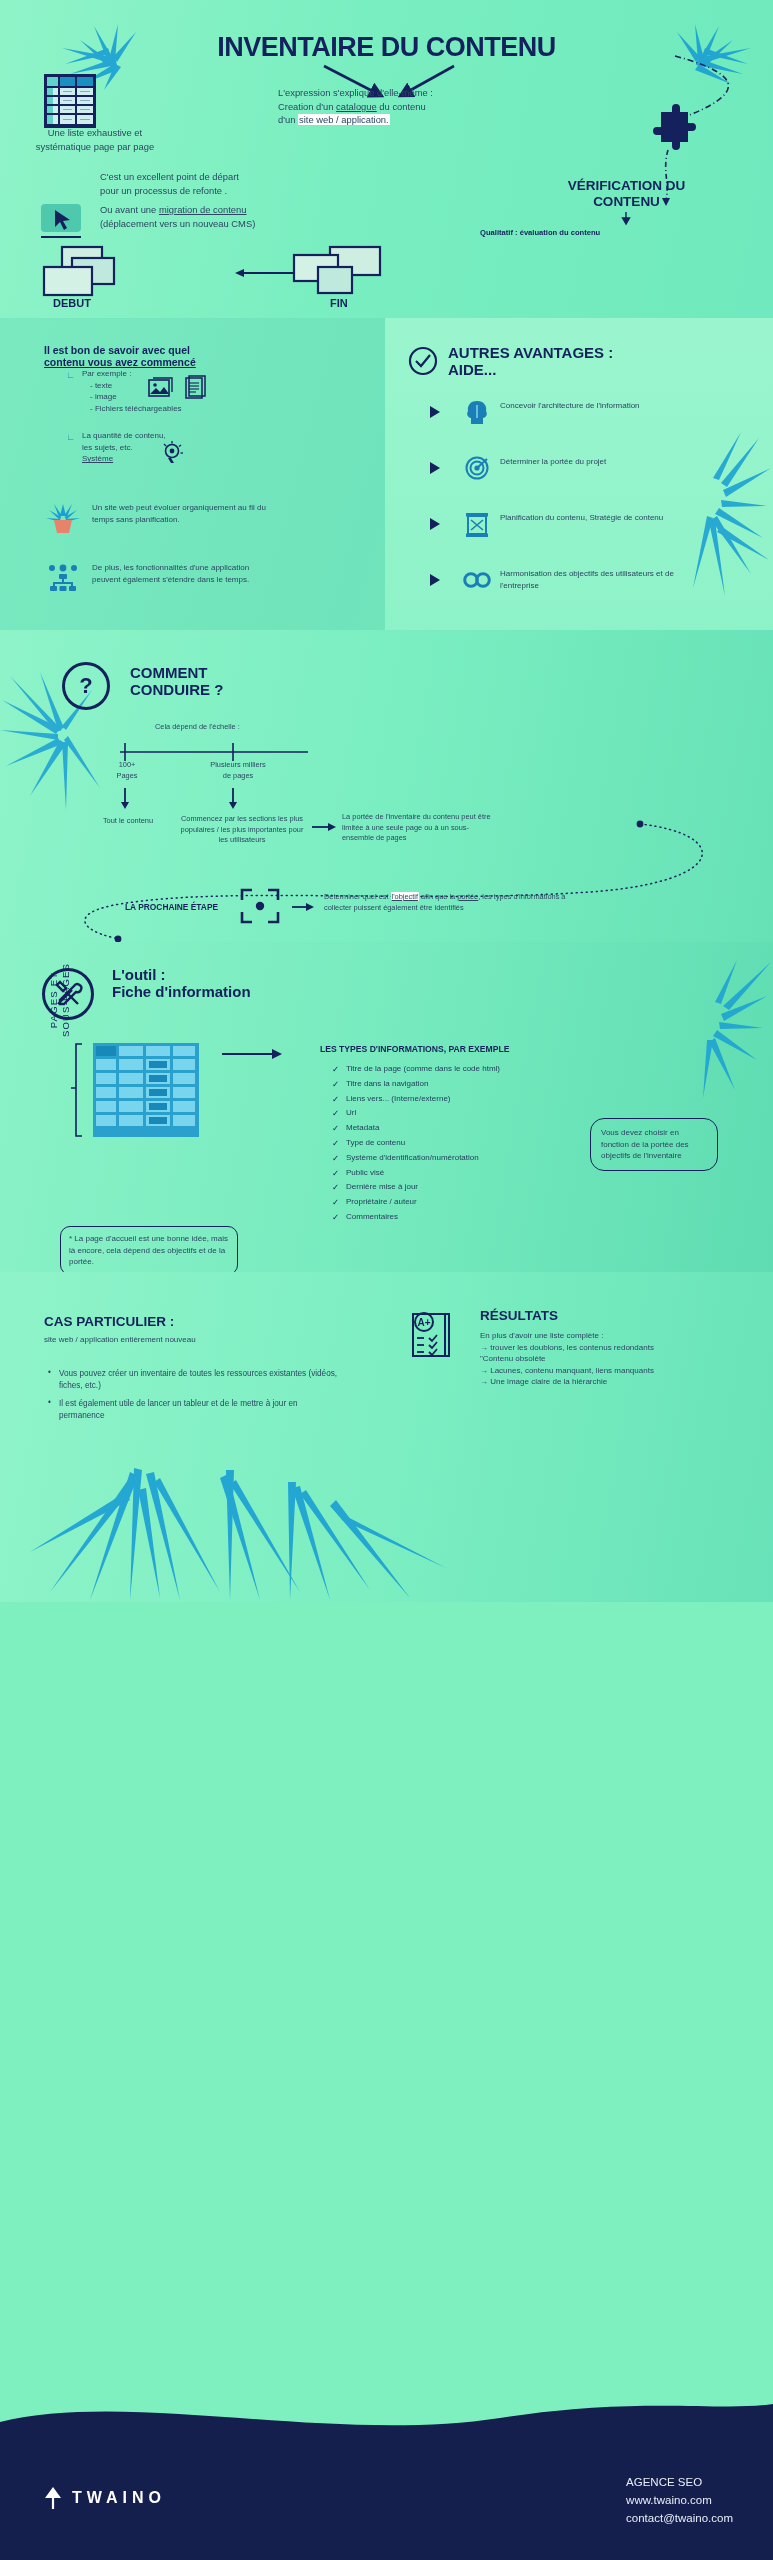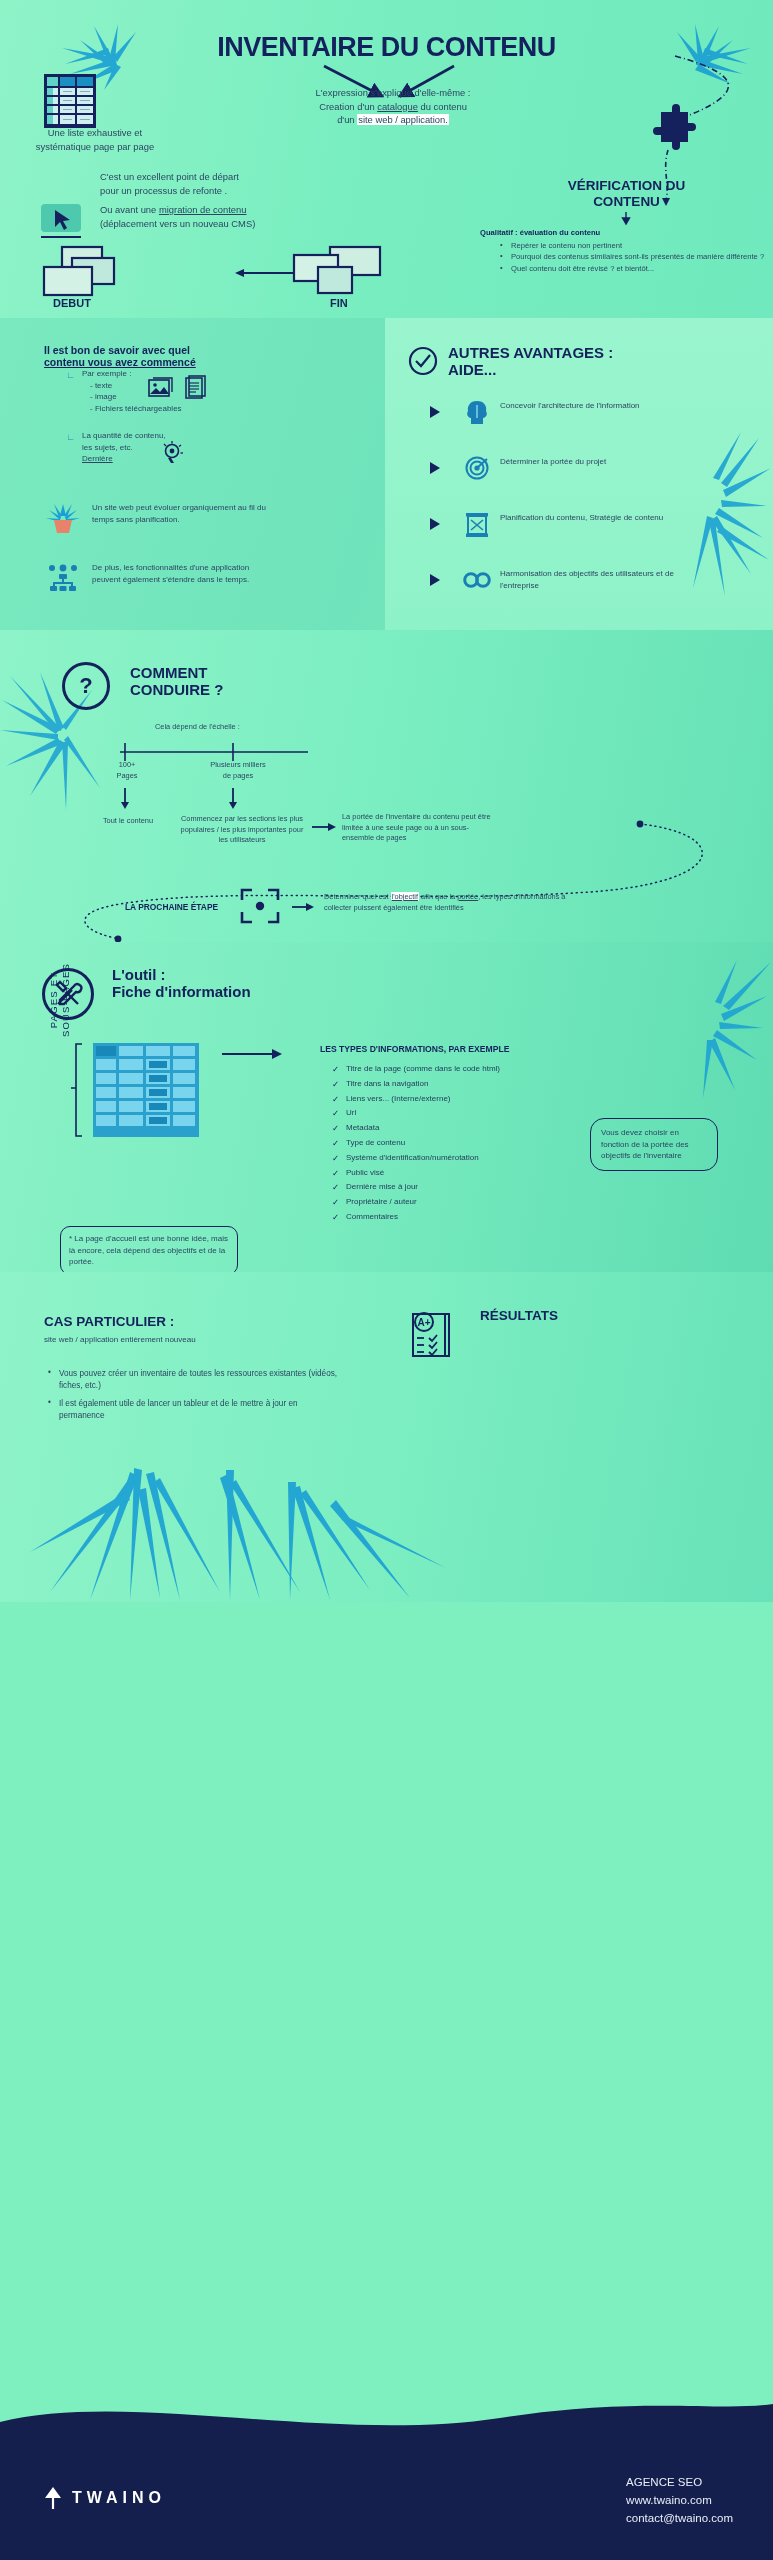--- a/index.html
+++ b/index.html
@@ -20,21 +20,21 @@
 
   h1.title {
     position:absolute; left:0; right:0; top:32px; text-align:center;
     font-size:27px; font-weight:bold; letter-spacing:-0.5px; color:#14215c;
   }
   .kicker {
     position:absolute; left:0; right:0; top:10px; text-align:center;
     font-size:12.5px; font-weight:bold; letter-spacing:0.4px; color:#14215c;
   }
   .para { font-size:9.4px; line-height:1.45; color:#2c4663; }
-  .para.c { text-align:center; }
+  .para.c { }
   .u { text-decoration:underline; }
   .hl { background:#ffffff; padding:0 1px; }
 
   .h2 { font-size:15px; font-weight:bold; color:#14215c; line-height:1.15; }
   .h2s { font-size:13.5px; font-weight:bold; color:#14215c; line-height:1.2; }
   .small-b { font-size:7.6px; font-weight:bold; color:#14215c; }
   .tiny { font-size:7.4px; line-height:1.42; color:#2c4663; }
   .tiny2 { font-size:8px; line-height:1.45; color:#2c4663; }
 
   ul.dots { list-style:none; }
@@ -166,25 +166,20 @@
   </svg>
 
   <div style="position:absolute;left:480px;top:178px;width:293px;text-align:center;">
     <div class="h2s">VÉRIFICATION DU</div>
     <div class="h2s">CONTENU</div>
   </div>
   <svg style="position:absolute;left:617px;top:212px;" width="18" height="14">
     <path d="M9 0 v8 M9 12 l-3.5-6 h7 z" stroke="#14215c" stroke-width="1.4" fill="#14215c"></path>
   </svg>
   <div style="position:absolute;left:480px;top:228px;width:293px;" class="small-b">Qualitatif : évaluation du contenu</div>
-  <ul class="dots" style="position:absolute;left:500px;top:240px;width:268px;">
-    <li>Repérer le contenu non pertinent</li>
-    <li>Pourquoi des contenus similaires sont-ils présentés de manière différente ?</li>
-    <li>Quel contenu doit être révisé ? et bientôt...</li>
-  </ul>
 
   <svg style="position:absolute;left:40px;top:203px;" width="42" height="38" viewBox="0 0 42 38">
     <rect x="1" y="1" width="40" height="28" rx="4" fill="#4fc9ae"></rect>
     <path d="M15 7 L15 24 L20 19 L24 27 L27 25 L23 18 L30 17 Z" fill="#14215c"></path>
     <line x1="1" y1="34" x2="41" y2="34" stroke="#14215c" stroke-width="2"></line>
   </svg>
   <div style="position:absolute;left:100px;top:170px;width:215px;">
     <div class="para">C'est un excellent point de départ</div>
     <div class="para">pour un processus de refonte .</div>
   </div>
@@ -242,21 +237,21 @@
         <line x1="6" y1="12" x2="16" y2="12"></line>
         <line x1="6" y1="15" x2="16" y2="15"></line>
         <line x1="6" y1="18" x2="13" y2="18"></line>
       </g>
   </svg>
 
   <div style="position:absolute;left:66px;top:114px;font-size:9px;color:#1a8fc1;font-weight:bold;">∟</div>
   <div style="position:absolute;left:82px;top:112px;">
     <div class="tiny2">La quantité de contenu,</div>
     <div class="tiny2">les sujets, etc.</div>
-    <div class="tiny2 u">Dernière</div>
+    <div class="tiny2 u">Système</div>
   </div>
   <svg style="position:absolute;left:160px;top:122px;" width="26" height="26" viewBox="0 0 26 26">
     <circle cx="12" cy="11" r="6.5" fill="none" stroke="#14215c" stroke-width="1.6"></circle>
     <path d="M8 18 l3 5 h3 l-3-5" fill="#14215c"></path>
     <circle cx="12" cy="11" r="2.4" fill="#14215c"></circle>
     <g stroke="#14215c" stroke-width="1.3">
         <line x1="12" y1="1" x2="12" y2="3.5"></line>
         <line x1="21" y1="5" x2="19" y2="6.5"></line>
         <line x1="23" y1="13" x2="20.5" y2="13"></line>
         <line x1="4" y1="4" x2="6" y2="6"></line>
@@ -549,20 +544,27 @@
       <line x1="7" y1="30" x2="14" y2="30"></line>
         <line x1="7" y1="37" x2="14" y2="37"></line>
         <line x1="7" y1="44" x2="14" y2="44"></line>
       <path d="M19 30 l3 3 l5-6" fill="none"></path>
         <path d="M19 37 l3 3 l5-6" fill="none"></path>
         <path d="M19 44 l3 3 l5-6" fill="none"></path>
     </g>
   </svg>
 
   <div style="position:absolute;left:480px;top:36px;" class="h2s">RÉSULTATS</div>
+  <div style="position:absolute;left:480px;top:58px;width:250px;">
+    <div class="tiny2">En plus d'avoir une liste complète :</div>
+    <div class="tiny2">→ trouver les doublons, les contenus redondants</div>
+    <div class="tiny2">"Contenu obsolète</div>
+    <div class="tiny2">→ Lacunes, contenu manquant, liens manquants</div>
+    <div class="tiny2">→ Une image claire de la hiérarchie</div>
+  </div>
 
   <svg class="leaf" style="left:30px;bottom:0;" width="420" height="180" viewBox="0 0 420 180">
     <g fill="#1a9fd4" opacity=".9">
       <path d="M60 178 L100 50 L108 54 Z"></path>
         <path d="M100 178 L104 46 L112 48 Z"></path>
       <path d="M20 170 L98 58 L104 64 Z"></path>
         <path d="M0 130 L96 70 L100 78 Z"></path>
       <path d="M150 178 L116 52 L124 50 Z"></path>
         <path d="M190 170 L124 60 L130 56 Z"></path>
       <path d="M230 178 L190 56 L198 52 Z"></path>

